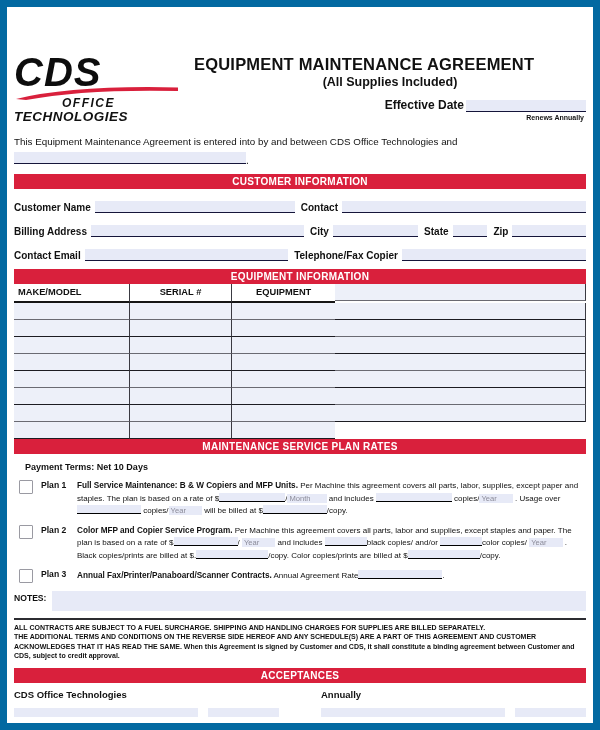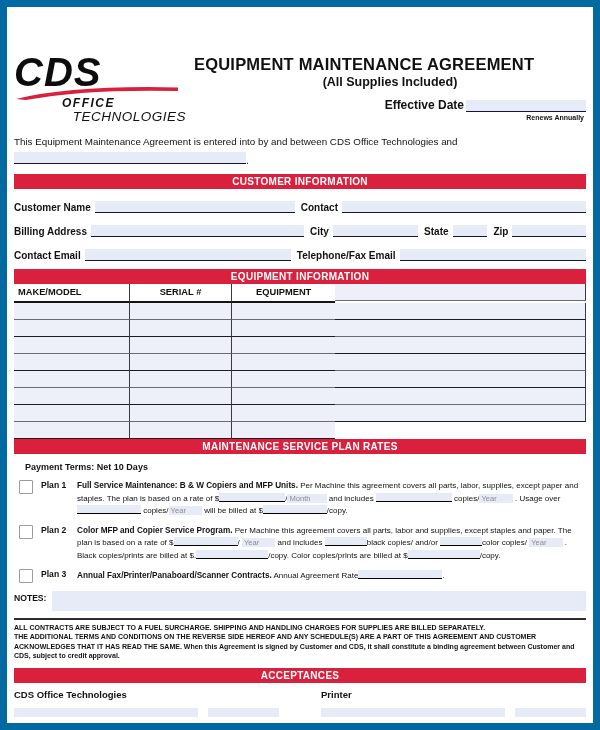--- a/index.html
+++ b/index.html
@@ -17,21 +17,21 @@
   }
   
   .header{display:flex;margin-top:48px;}
   .logo{width:172px;flex:0 0 172px;}
   .logo-cds{
     font-size:40px;font-weight:900;font-style:italic;line-height:0.85;
     letter-spacing:1px;color:#0d0d0d;white-space:nowrap;
   }
   .swoosh{display:block;margin:-4px 0 -3px 0;}
   .logo-office{font-size:12px;font-weight:900;font-style:italic;letter-spacing:1.5px;margin-left:48px;line-height:1.05;}
-  .logo-tech{font-size:13.5px;font-weight:400;font-style:italic;letter-spacing:0.5px;line-height:1.1;text-align:right;}
+  .logo-tech{font-size:13.5px;font-weight:700;font-style:italic;letter-spacing:0.5px;line-height:1.1;}
   .titleblock{flex:1;padding-left:8px;}
   .title{font-size:16.5px;font-weight:800;text-align:left;letter-spacing:0.2px;white-space:nowrap;}
   .subtitle{font-size:12.5px;font-weight:800;text-align:center;margin-top:1px;}
   .effrow{display:flex;justify-content:flex-end;align-items:flex-end;margin-top:9px;}
   .efflabel{font-size:12px;font-weight:800;margin-right:2px;}
   .blank{background:var(--field);border-bottom:1.5px solid #15153a;display:inline-block;height:11px;}
   .effblank{width:120px;}
   .renews{font-size:7px;font-weight:700;text-align:right;margin-top:2px;padding-right:2px;}
   
   .intro{font-size:9.8px;margin:12px 0 0 0;line-height:1.3;}
@@ -131,21 +131,21 @@
         <span class="clabel">City</span>
         <span class="blank cblank" style="flex-grow: 1.1;"></span>
         <span class="clabel">State</span>
         <span class="blank cblank" style="flex-grow: 0.45;"></span>
         <span class="clabel">Zip</span>
         <span class="blank cblank last" style="flex-grow: 0.95;"></span>
       </div>
       <div class="crow">
         <span class="clabel">Contact Email</span>
         <span class="blank cblank" style="flex-grow: 1.05;"></span>
-        <span class="clabel">Telephone/Fax Email</span>
+        <span class="clabel">Telephone/Fax Copier</span>
         <span class="blank cblank last" style="flex-grow: 0.95;"></span>
       </div>
     </div>
 
   <div class="redbar">EQUIPMENT INFORMATION</div>
   <div class="etable" id="equip-table">
       <div class="ehead first vline">MAKE/MODEL</div>
       <div class="ehead vline">SERIAL #</div>
       <div class="ehead">EQUIPMENT LOCATION</div>
       <div class="ecell thin vline"></div>
@@ -214,21 +214,21 @@
   <div class="redbar">ACCEPTANCES</div>
   <div class="sigcols" id="sigcols">
       <div class="sigcol">
         <div class="sigtitle">CDS Office Technologies</div>
         <div class="sigfields">
           <div class="sigfield sig"></div>
           <div class="sigfield date"></div>
         </div>
       </div>
       <div class="sigcol">
-        <div class="sigtitle">Printer</div>
+        <div class="sigtitle">Annually</div>
         <div class="sigfields">
           <div class="sigfield sig"></div>
           <div class="sigfield date"></div>
         </div>
       </div>
     </div>
 
 </div>
 
 </body></html>

